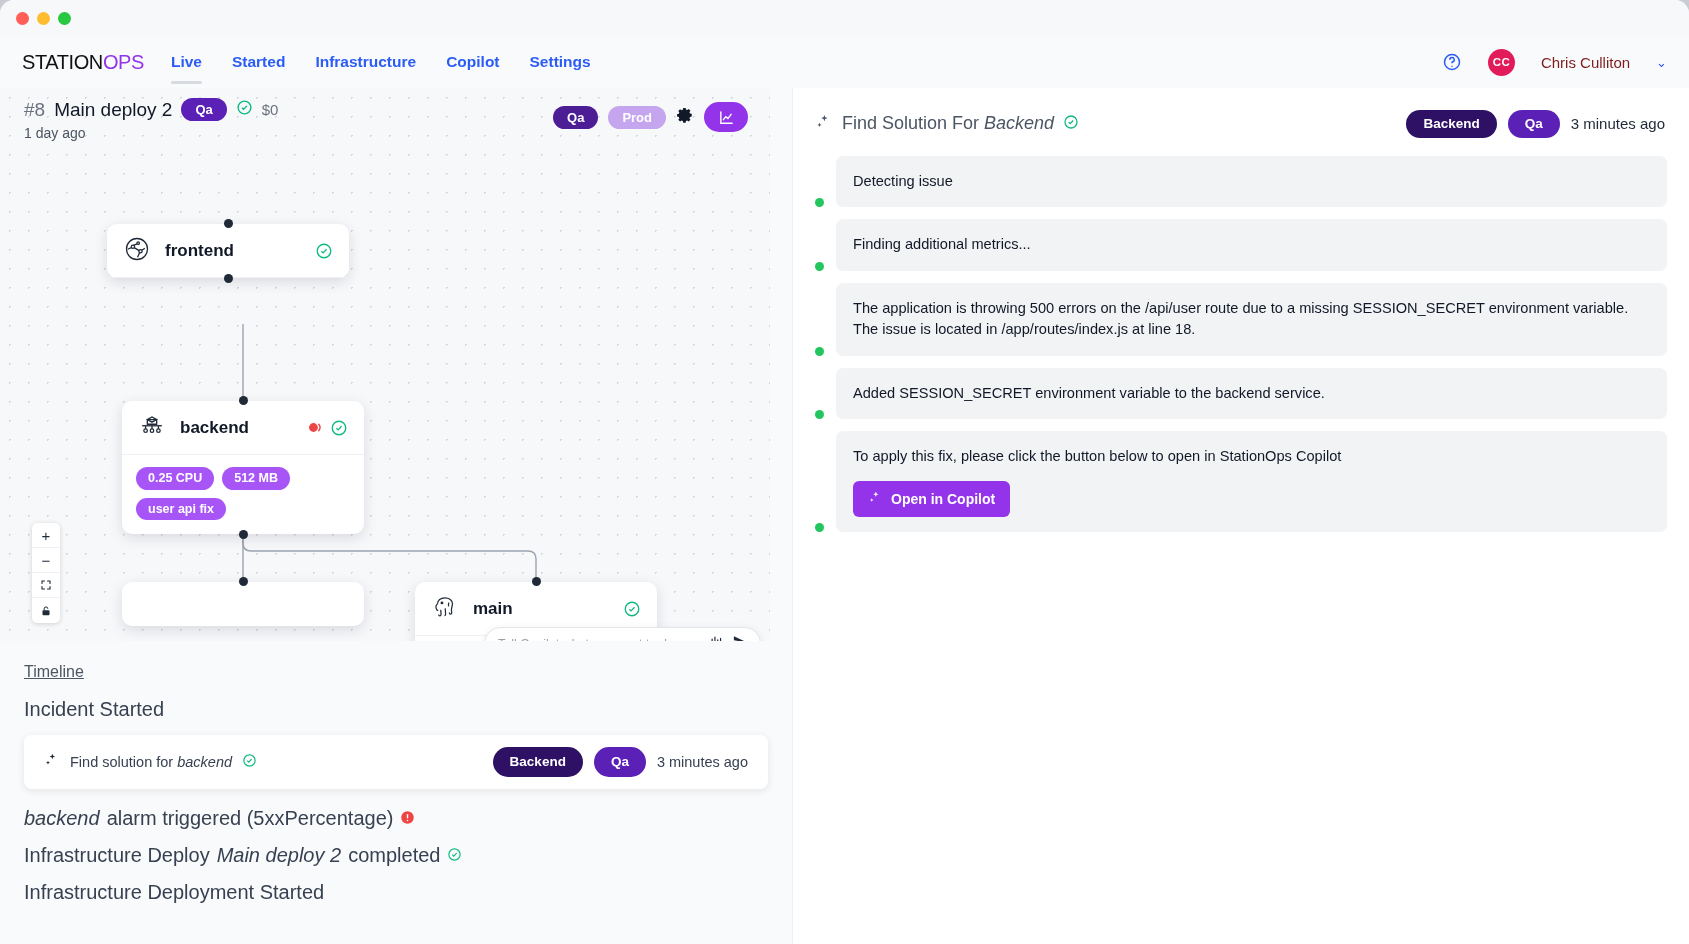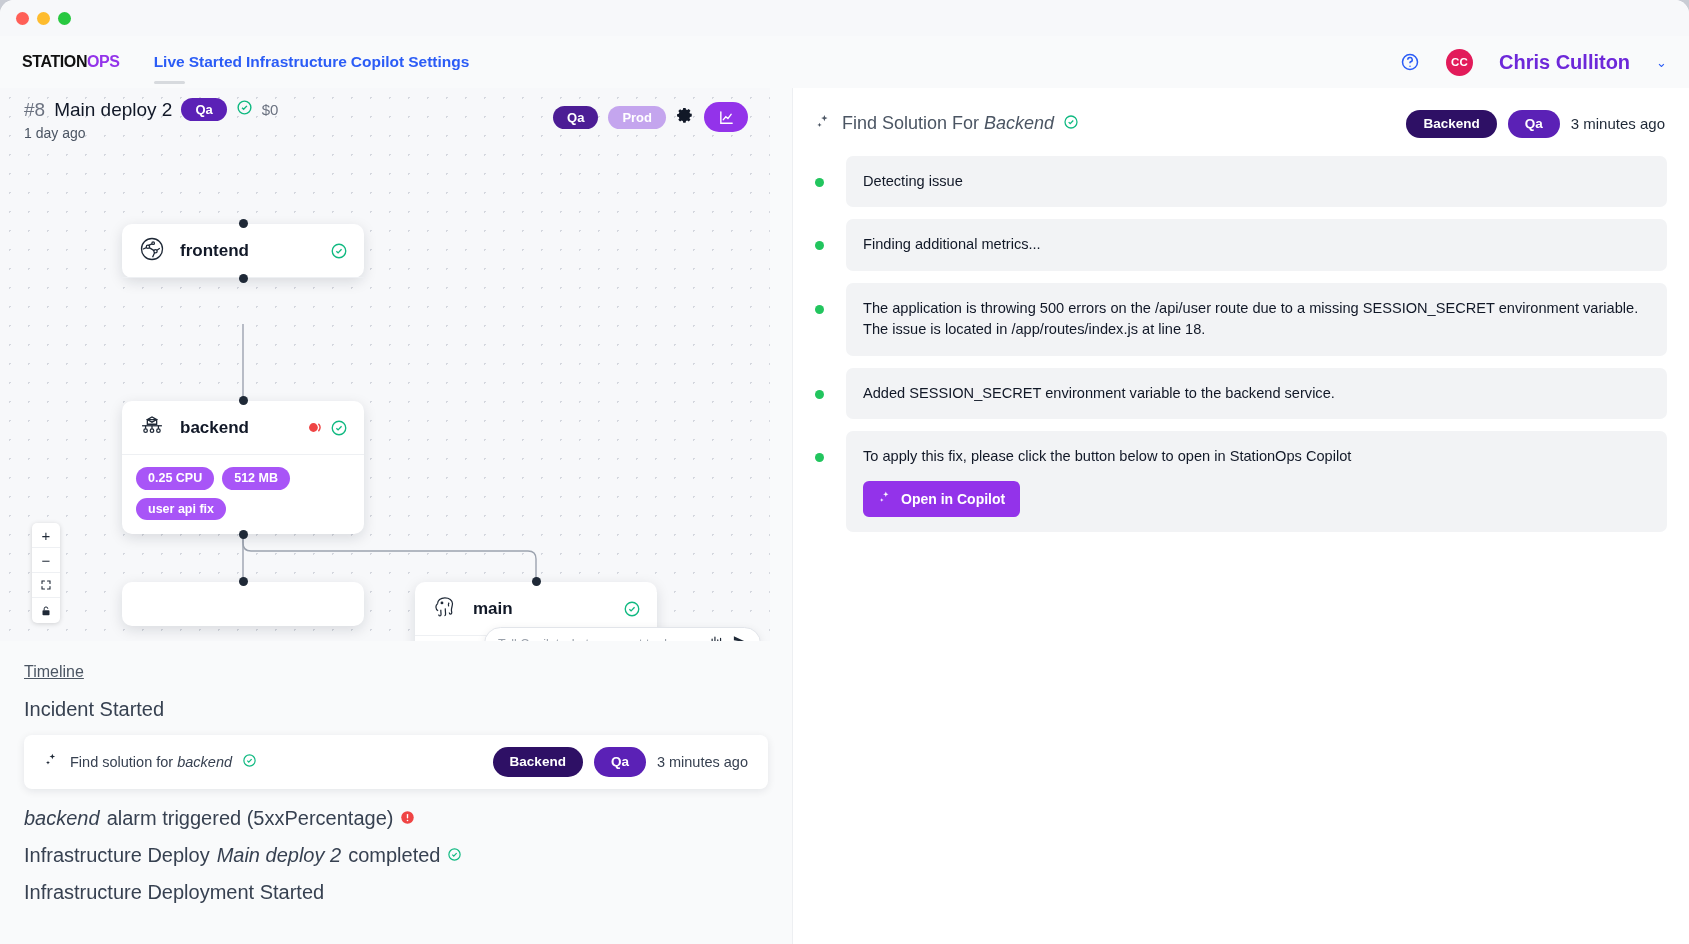--- a/index.html
+++ b/index.html
@@ -27,42 +27,42 @@
   .dot.red { background: #ff5f57; }
   .dot.yellow { background: #febc2e; }
   .dot.green { background: #28c840; }
 
   
   .topnav {
     height: 52px; background: #f9fafb;
     display: flex; align-items: center; padding: 0 22px;
     position: relative;
   }
-  .logo { font-size: 16px; font-weight: bold; letter-spacing: -0.4px; color: #111; }
+  .logo { font-size: 20px; font-weight: normal; letter-spacing: -0.4px; color: #111; }
   .logo .ops { color: #9333ea; }
-  .navlinks { display: flex; align-items: center; margin-left: 32px; }
+  .navlinks { display: flex; align-items: center; gap: 26px; margin-left: 25px; }
   .navlink {
     font-size: 15.5px; font-weight: bold; color: #2b5cf6;
     cursor: pointer; padding: 4px 2px; position: relative;
   }
   .navlink.active::after {
     content: ""; position: absolute; left: 2px; right: 2px; bottom: -9px;
     height: 3px; background: #d7dade; border-radius: 2px;
   }
   .nav-right {
     margin-left: auto; display: flex; align-items: center; gap: 26px;
   }
   .help-icon { width: 20px; height: 20px; color: #2b5cf6; cursor: pointer; display:block; }
   .avatar {
     width: 27px; height: 27px; border-radius: 50%;
     background: #e21b5a; color: #fff; font-size: 11.5px; font-weight: bold;
     display: flex; align-items: center; justify-content: center; letter-spacing: .3px;
     cursor: pointer;
   }
-  .username { font-size: 20px; color: #6d28d9; font-weight: bold; cursor: pointer; }
+  .username { font-size: 15px; color: #7f1d1d; font-weight: normal; cursor: pointer; }
   .caret { color: #2b5cf6; font-size: 13px; cursor: pointer; }
 
   
   .body-wrap { display: flex; height: calc(944px - 36px - 52px); }
   .left-pane { width: 792px; position: relative; background: #f9fafb; }
   .right-pane { flex: 1; background: #ffffff; position: relative; border-left: 1px solid #edeff2; }
 
   
   .canvas {
     position: absolute; left: 0; top: 0; width: 770px; height: 553px;
@@ -170,21 +170,21 @@
   .alarm-badge { width: 15px; height: 15px; }
 
   
   .cp-head { display: flex; align-items: center; padding: 22px 24px 0 22px; gap: 9px; }
   .cp-title { font-size: 18px; color: #4b5563; }
   .cp-title i { font-style: italic; }
   .cp-head-right { margin-left: auto; display: flex; align-items: center; gap: 11px; }
   .cp-time { font-size: 15px; color: #1f2937; }
   .cp-pill { border-radius: 999px; font-size: 13.5px; font-weight: bold; color: #fff; padding: 7px 17px; line-height: 1; cursor:pointer; }
   .cp-list { padding: 18px 22px 0 22px; }
-  .cp-item { display: flex; align-items: flex-start; gap: 22px; margin-bottom: 12px; }
+  .cp-item { display: flex; align-items: flex-end; gap: 12px; margin-bottom: 12px; }
   .cp-bullet { width: 9px; height: 9px; border-radius: 50%; background: #22c55e; flex: none; margin-top: 22px; }
   .cp-bubble {
     flex: 1; background: #f2f3f5; border-radius: 7px;
     padding: 15px 17px; font-size: 14.6px; color: #111827; line-height: 1.48;
   }
   .cp-open-btn {
     margin-top: 13px; display: inline-flex; align-items: center; gap: 8px;
     background: #9333ea; color: #fff; border: none; border-radius: 6px;
     padding: 9px 15px; font-size: 14px; font-weight: bold; cursor: pointer;
     font-family: "Liberation Sans", sans-serif;
@@ -263,21 +263,21 @@
               </svg>
           </div>
         </div>
 
         <svg class="edges">
           <path d="M243 236 L243 318" stroke="#9ca3af" stroke-width="1.4" fill="none"></path>
           <path d="M243 436 L243 495" stroke="#9ca3af" stroke-width="1.4" fill="none"></path>
           <path d="M243 436 L243 455 Q243 463 251 463 L528 463 Q536 463 536 471 L536 495" stroke="#9ca3af" stroke-width="1.4" fill="none"></path>
         </svg>
 
-        <div class="node" style="left:122px; top:136px;">
+        <div class="node" style="left:107px; top:136px;">
           <div class="port top"></div>
           <div class="node-head">
             <span>
               <svg class="node-icon" viewBox="0 0 24 24" fill="none" stroke="#1f2937" stroke-width="1.1">
                 <circle cx="12" cy="12" r="9"></circle>
                   <circle cx="8.5" cy="10" r="1.4"></circle>
                   <circle cx="15" cy="14" r="1.4"></circle>
                   <circle cx="13" cy="7" r="1.1"></circle>
                 <path d="M9.6 10.8l4.2 2.6M9 8.9l3-1.3M16.2 13l2.5-1.6M7.2 10.9L4 12.2M14.2 15.2L12.5 19"></path>
               </svg>

